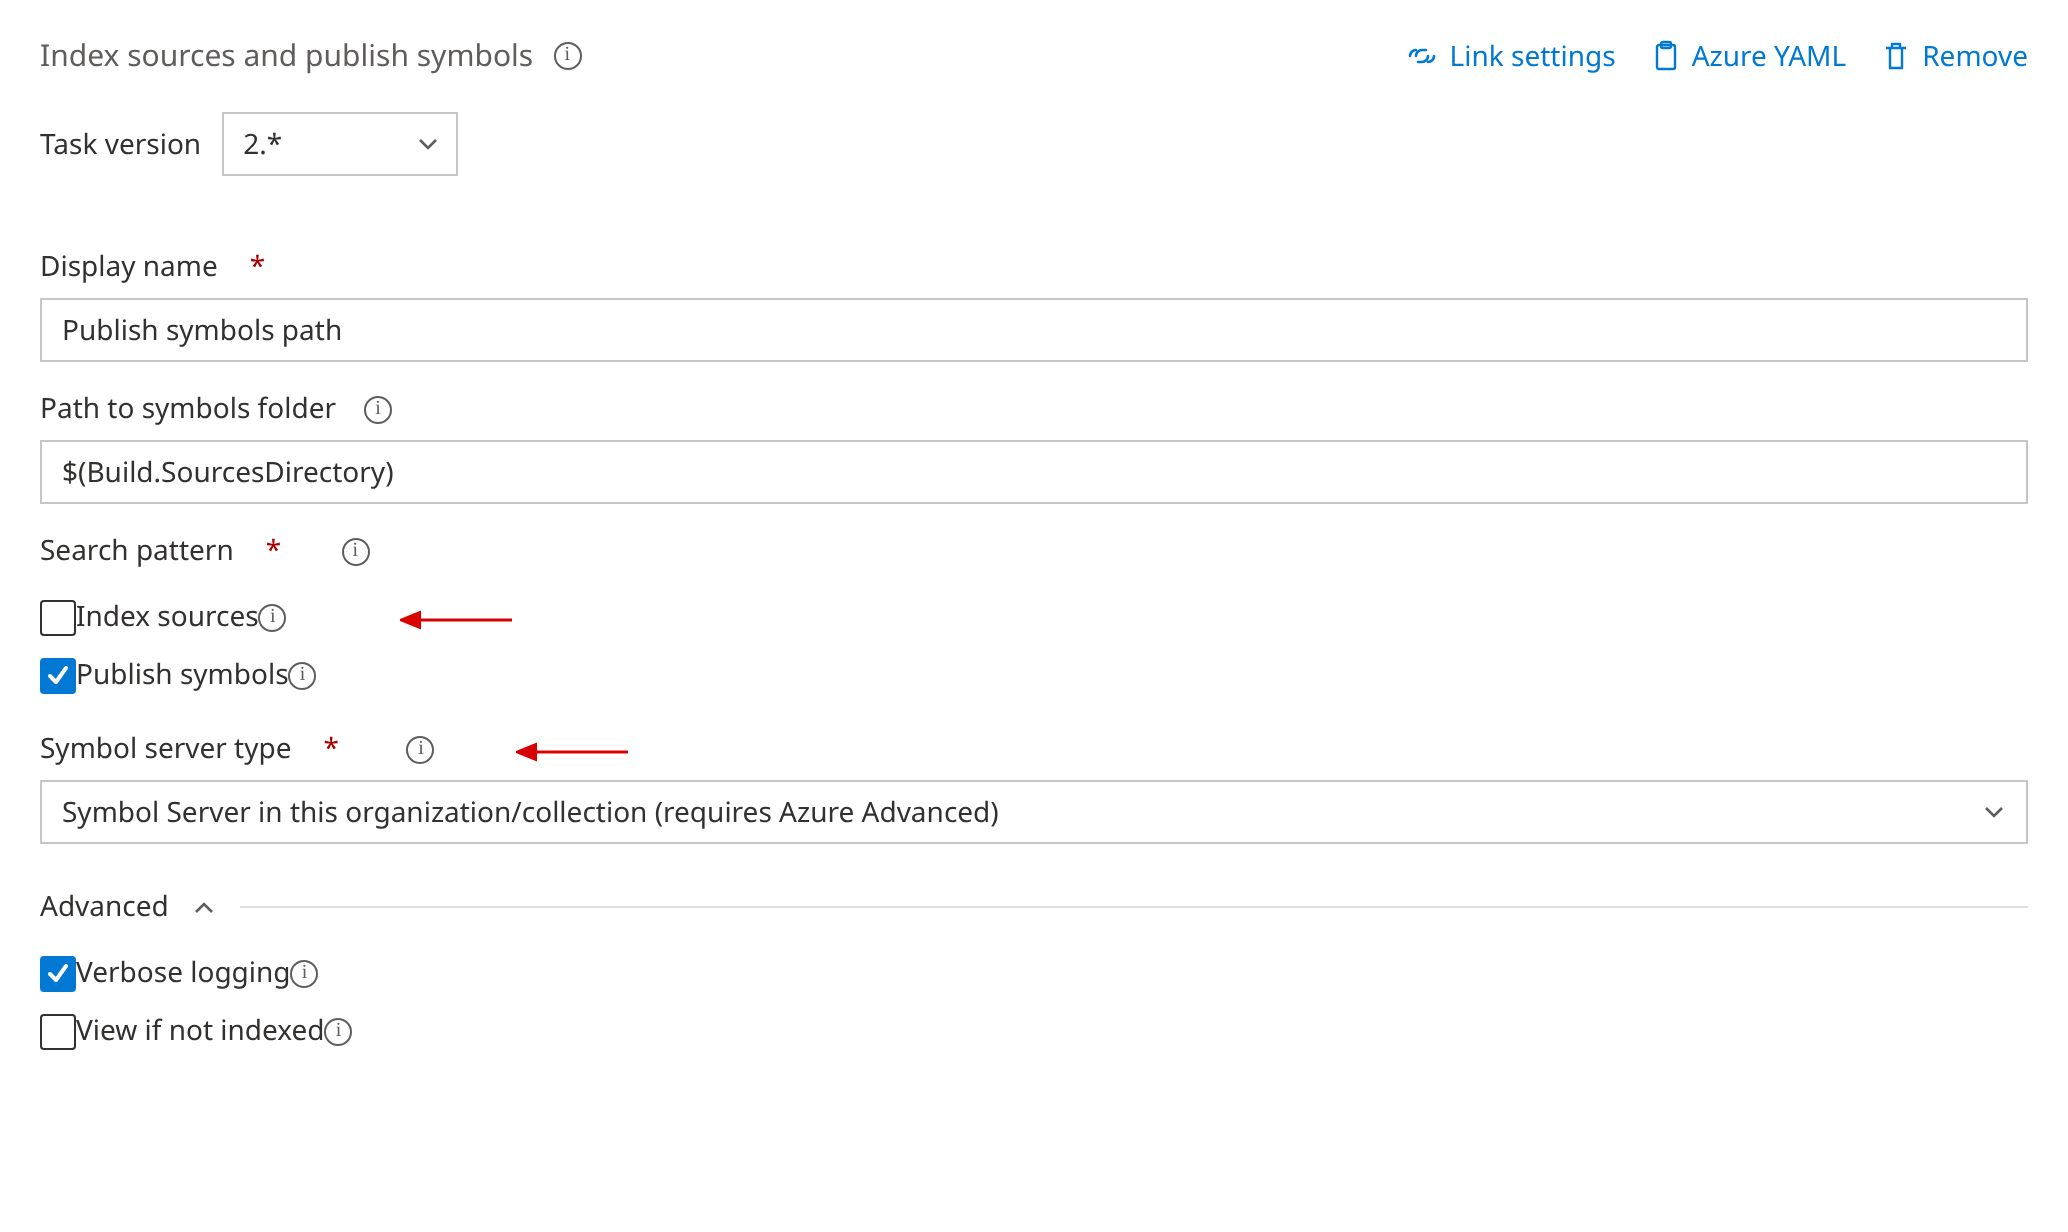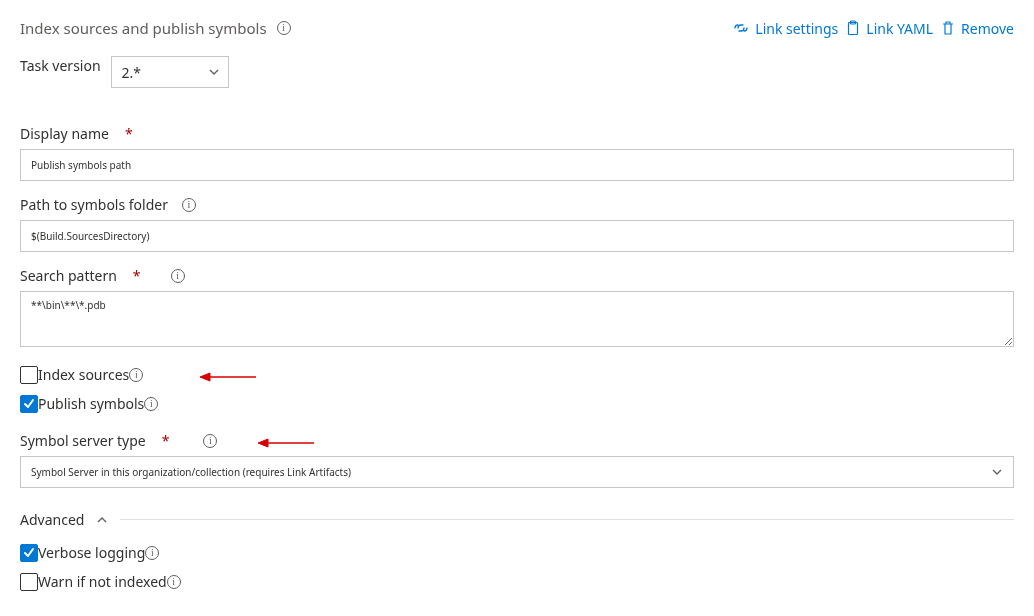--- a/index.html
+++ b/index.html
@@ -17,21 +17,21 @@
     align-items: center;
     justify-content: space-between;
     margin-bottom: 18px;
   }
   .title-wrap { display: flex; align-items: center; gap: 10px; }
   .page-title {
     font-size: 15px;
     font-weight: 400;
     color: #605e5c;
   }
-  .header-actions { display: flex; gap: 8px; align-items: center; }
+  .header-actions { display: flex; gap: 18px; align-items: center; }
   .action-link {
     display: flex;
     align-items: center;
     gap: 6px;
     color: #0078d4;
     font-size: 14px;
     cursor: pointer;
   }
   .icon-blue { stroke: #0078d4; fill: none; }
 
@@ -41,21 +41,21 @@
     align-items: center;
     gap: 14px;
     margin-bottom: 6px;
     color: #323130;
     font-size: 14px;
   }
   .required { color: #a80000; margin-left: 2px; }
 
   .task-version-row {
     display: flex;
-    align-items: flex-start;
+    align-items: center;
     gap: 10px;
     margin-bottom: 36px;
   }
   .task-version-label { color: #323130; }
   .version-select {
     position: relative;
     height: 32px;
     width: 118px;
     border: 1px solid #c8c6c4;
     display: flex;
@@ -69,21 +69,21 @@
     right: 8px;
     top: 50%;
     transform: translateY(-50%);
   }
 
   input.text-input, textarea.text-area, .combo {
     width: 100%;
     border: 1px solid #c8c6c4;
     padding: 6px 10px;
     font-family: inherit;
-    font-size: 10px;
+    font-size: 14px;
     color: #323130;
   }
   input.text-input { height: 32px; }
   textarea.text-area { height: 56px; resize: both; }
 
   .combo {
     height: 32px;
     display: flex;
     align-items: center;
     position: relative;
@@ -169,21 +169,21 @@
           <path d="M5 7a3 3 0 0 1 3-3h2M11 7a3 3 0 0 1-3 3H6" stroke-width="1.3" fill="none" stroke-linecap="round"></path>
           <path d="M2 7a3 3 0 0 1 3-3M14 7a3 3 0 0 1-3 3" stroke-width="1.3" fill="none" stroke-linecap="round"></path>
         </svg>
       <span>Link settings</span>
     </div>
     <div class="action-link">
       <svg width="14" height="16" class="icon-blue">
           <rect x="2.5" y="2.5" width="9" height="12" rx="1" stroke-width="1.2" fill="none"></rect>
           <rect x="4.5" y="1" width="5" height="3" rx="1" stroke-width="1.2" fill="none"></rect>
         </svg>
-      <span>Link YAML</span>
+      <span>Azure YAML</span>
     </div>
     <div class="action-link">
       <svg width="14" height="16" class="icon-blue">
           <path d="M2 4h10M5 4V2h4v2M4 4v10h6V4" stroke-width="1.2" fill="none" stroke-linejoin="round"></path>
         </svg>
       <span>Remove</span>
     </div>
   </div>
 </div>
 
@@ -212,21 +212,20 @@
   </div>
   <input class="text-input" type="text" value="$(Build.SourcesDirectory)" style="">
 </div>
 
 <div class="field-row">
   <div class="label-row">
     <span>Search pattern</span>
       <span class="required">*</span>
     <span class="info-icon" style="margin-left:16px">i</span>
   </div>
-  <textarea class="text-area" style="">**\bin\**\*.pdb</textarea>
 </div>
 
 <div class="checkbox-row">
   <div class="checkbox"></div>
   <span>Index sources</span>
   <span class="info-icon">i</span>
   <div class="arrow" style="left:180px;top:3px">
     <svg width="56" height="12">
         <line x1="56" y1="6" x2="8" y2="6" stroke-width="1.6"></line>
         <polygon points="0,6 10,2 10,10"></polygon>
@@ -250,21 +249,21 @@
       <span class="required">*</span>
     <span class="info-icon" style="margin-left:20px">i</span>
     <div class="arrow" style="left:238px;top:3px">
       <svg width="56" height="12">
           <line x1="56" y1="6" x2="8" y2="6" stroke-width="1.6"></line>
           <polygon points="0,6 10,2 10,10"></polygon>
         </svg>
     </div>
   </div>
   <div class="combo">
-    <span>Symbol Server in this organization/collection (requires Link Artifacts)</span>
+    <span>Symbol Server in this organization/collection (requires Azure Advanced)</span>
     <svg class="chev" width="12" height="12">
         <path d="M2 4l4 4 4-4" stroke="#605e5c" stroke-width="1.3" fill="none"></path>
       </svg>
   </div>
 </div>
 
 <div class="section-header">
   <span class="label">Advanced</span>
   <svg width="12" height="12">
       <path d="M2 8l4-4 4 4" stroke="#605e5c" stroke-width="1.3" fill="none"></path>
@@ -277,15 +276,15 @@
     <svg width="12" height="12">
         <path d="M2 6l3 3 5-7" stroke-width="2" fill="none" stroke-linecap="round" stroke-linejoin="round"></path>
       </svg>
   </div>
   <span>Verbose logging</span>
   <span class="info-icon">i</span>
 </div>
 
 <div class="checkbox-row">
   <div class="checkbox"></div>
-  <span>Warn if not indexed</span>
+  <span>View if not indexed</span>
   <span class="info-icon">i</span>
 </div>
 
 </body></html>

